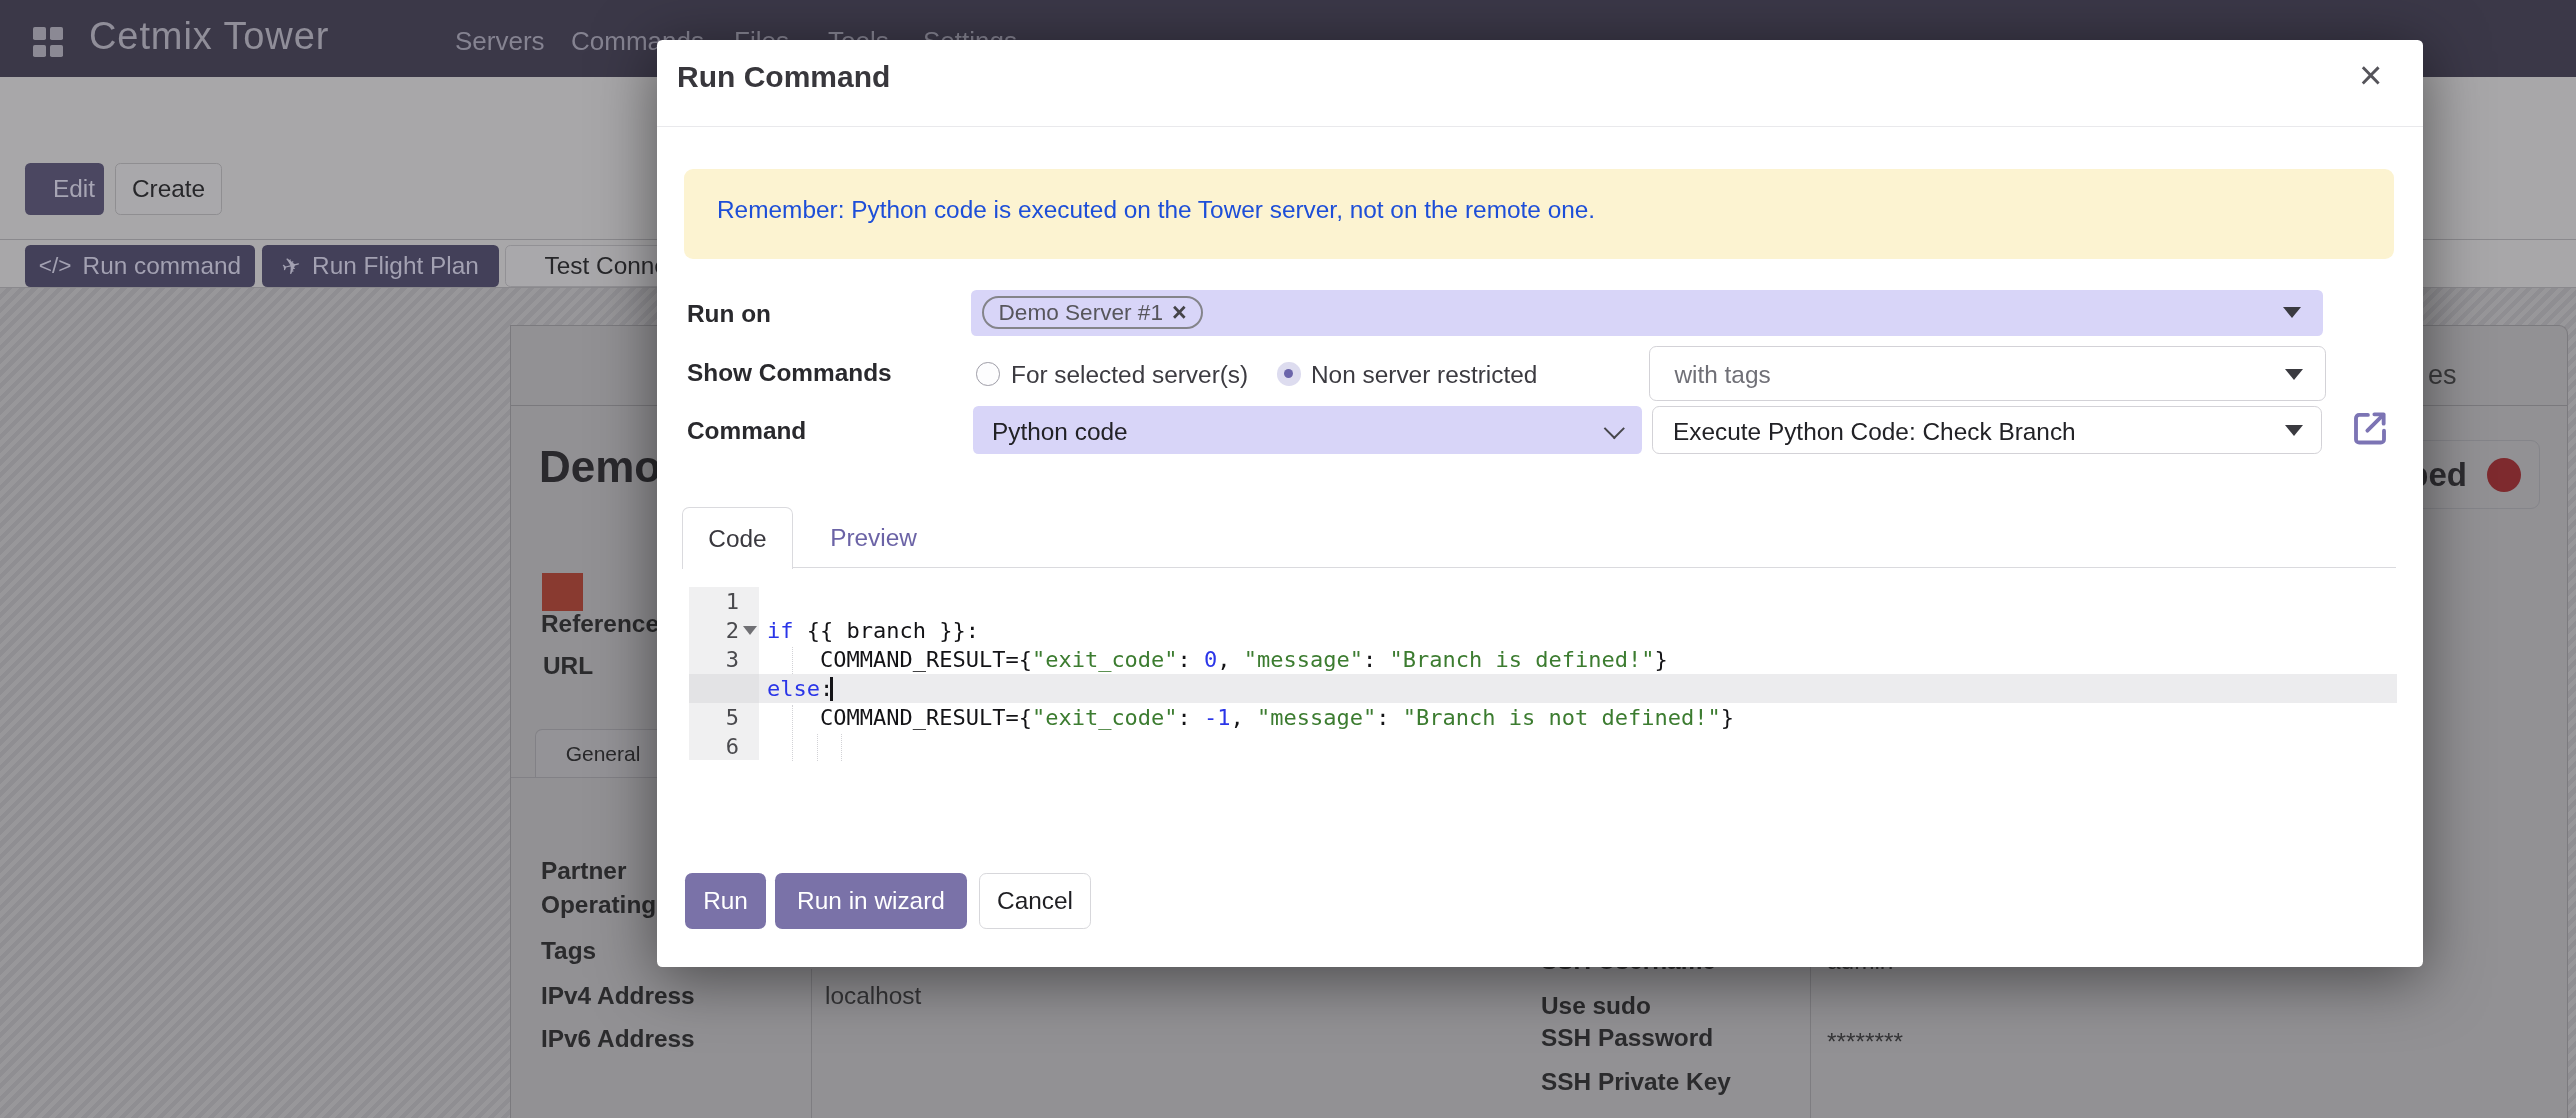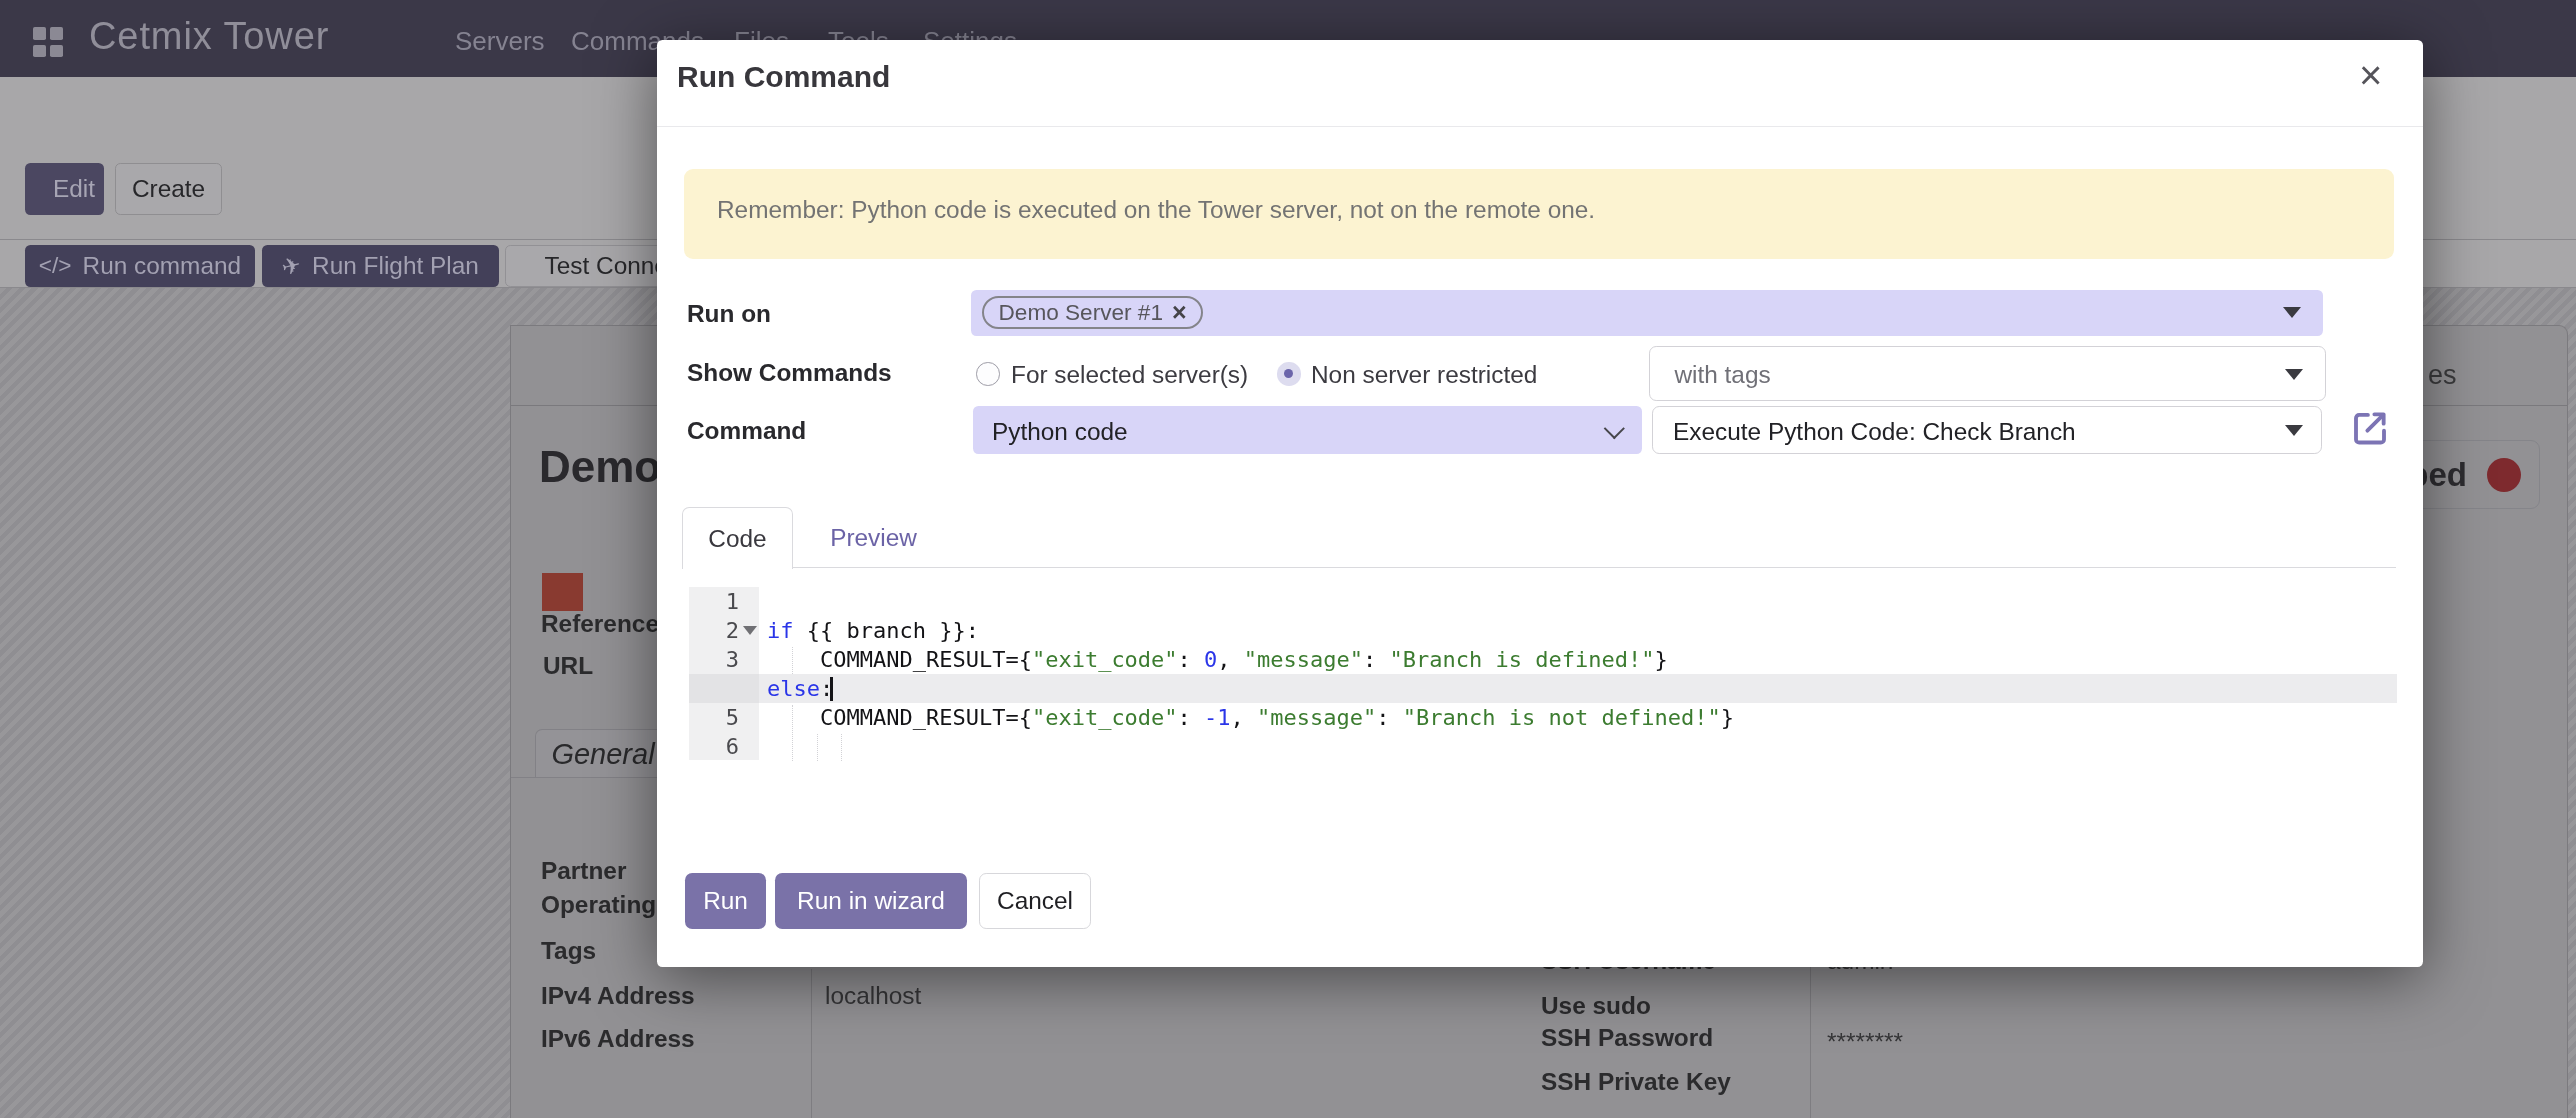--- a/index.html
+++ b/index.html
@@ -29,28 +29,28 @@
   .sheet-label{font-size:24.4px;font-weight:bold;color:#2b2b2d;white-space:nowrap;}
   .sheet-value{font-size:24.4px;color:#353537;white-space:nowrap;}
   .bg-title{left:28px;top:116px;font-size:44px;font-weight:bold;color:#2a292d;white-space:nowrap;}
   .avatar-sq{left:31px;top:247px;width:41px;height:38px;background:#893a30;}
   .badge{left:1818px;top:114px;width:211px;height:69px;border:1.8px solid #85858a;border-radius:9px;
          display:flex;align-items:center;justify-content:flex-end;box-sizing:border-box;}
   .badge .lbl{font-size:33px;font-weight:bold;color:#2d2c30;margin-right:20px;}
   .badge .dot{width:34px;height:34px;border-radius:50%;background:#7e2a2e;margin-right:18px;}
   .gen-tab{left:23.5px;top:403px;width:137px;height:49px;background:#949397;border:0.9px solid #828186;
            border-bottom:none;border-radius:7.2px 7.2px 0 0;display:flex;align-items:center;justify-content:center;
-           font-size:29px;color:#29292b;box-sizing:border-box;font-style:italic;}
+           font-size:21px;color:#29292b;box-sizing:border-box;}
   
   .modal{left:657px;top:40px;width:1766px;height:927px;background:#ffffff;border-radius:5.4px;
          box-shadow:0 11px 63px rgba(0,0,0,0.5);z-index:10;}
   .m-title{left:20px;top:20px;font-size:30px;font-weight:bold;color:#38373c;}
   .m-close{left:1702px;top:12.6px;font-size:40px;color:#55545a;font-weight:300;cursor:pointer;}
   .m-banner{left:27px;top:129px;width:1710px;height:90px;background:#fcf3d1;border-radius:9px;}
-  .m-banner span{position:absolute;left:33px;top:27px;font-size:24.4px;color:#737373;}
+  .m-banner span{position:absolute;left:33px;top:27px;font-size:24.4px;color:#1d4ed8;}
   .f-label{font-size:24.4px;font-weight:bold;color:#29292d;white-space:nowrap;}
   .sel-lav{background:#d8d5f8;border-radius:5.4px;box-sizing:border-box;}
   .sel-white{background:#fff;border:1.8px solid #d3d2d7;border-radius:7.2px;box-sizing:border-box;}
   .sel-text{position:absolute;font-size:24.4px;color:#222226;white-space:nowrap;}
   .caret{position:absolute;width:0;height:0;border-left:9px solid transparent;
          border-right:9px solid transparent;border-top:11.7px solid #3a3a40;}
   .chev{position:absolute;width:12.6px;height:12.6px;border-right:2.7px solid #46464b;
         border-bottom:2.7px solid #46464b;transform:rotate(45deg);}
   .tag-pill{position:absolute;left:11px;top:6.3px;height:33px;border:2.7px solid #84848a;border-radius:18px;
         display:flex;align-items:center;padding:0 14.5px;box-sizing:border-box;}

